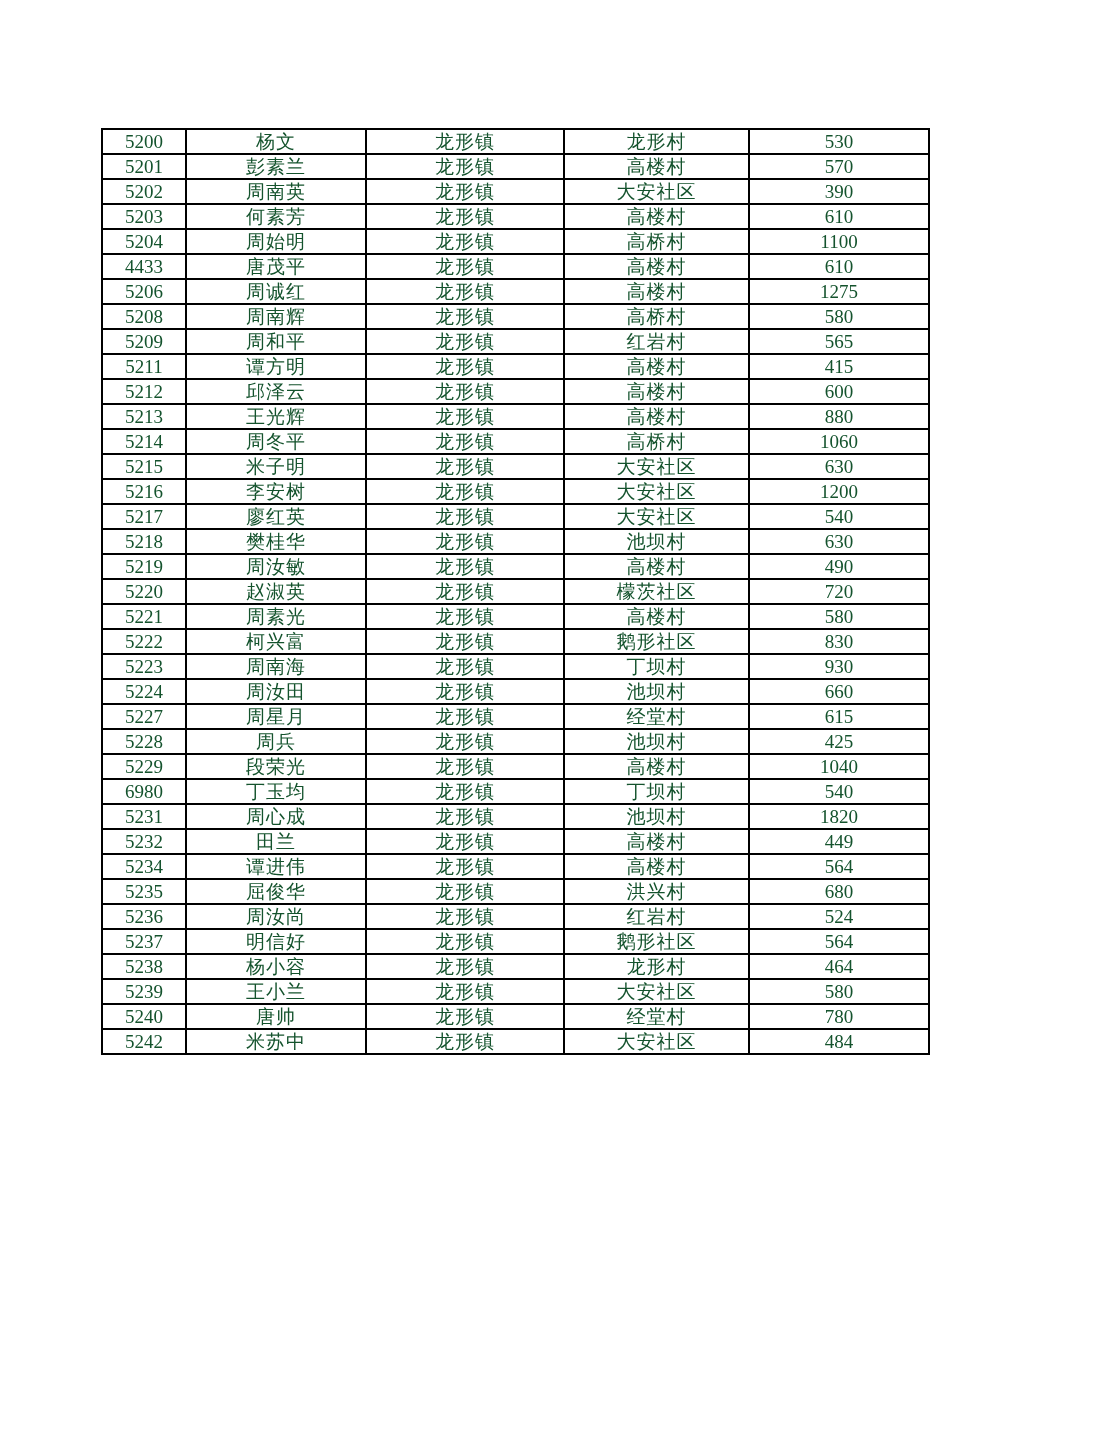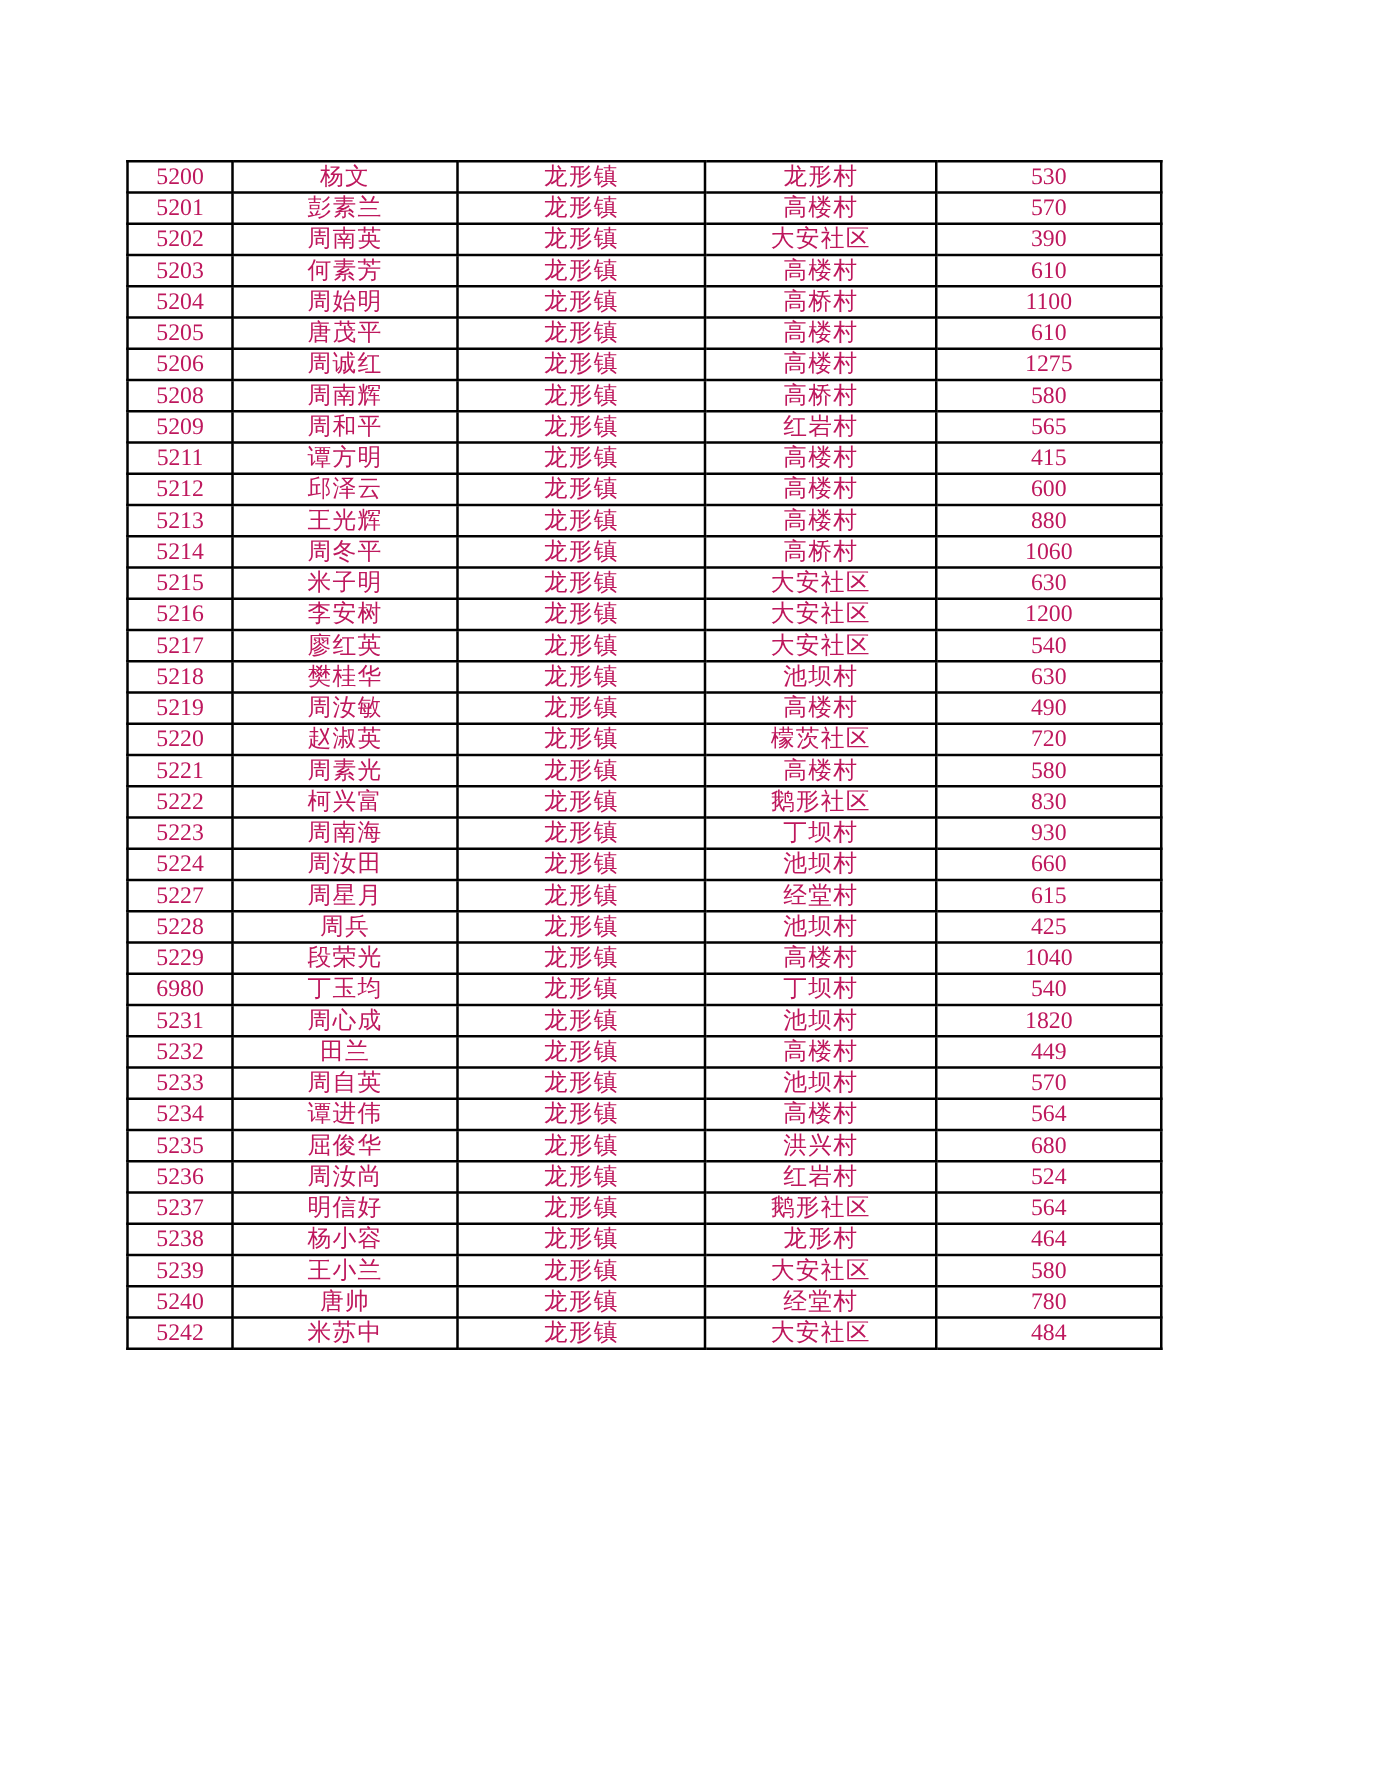--- a/index.html
+++ b/index.html
@@ -6,21 +6,21 @@
     margin: 0;
     padding: 0;
     background: #ffffff;
   }
   .page {
     position: relative;
     width: 1105px;
     height: 1430px;
     background: #ffffff;
     font-family: "Liberation Serif", "DejaVu Serif", serif;
-    color: #be185d;
+    color: #14532d;
     overflow: hidden;
   }
   table.records {
     position: absolute;
     left: 101px;
     top: 128px;
     border-collapse: collapse;
     table-layout: fixed;
     width: 827px;
   }
@@ -87,21 +87,21 @@
           <td class="num">610</td>
         </tr>
         <tr>
           <td class="num">5204</td>
           <td>周始明</td>
           <td>龙形镇</td>
           <td>高桥村</td>
           <td class="num">1100</td>
         </tr>
         <tr>
-          <td class="num">5205</td>
+          <td class="num">4433</td>
           <td>唐茂平</td>
           <td>龙形镇</td>
           <td>高楼村</td>
           <td class="num">610</td>
         </tr>
         <tr>
           <td class="num">5206</td>
           <td>周诚红</td>
           <td>龙形镇</td>
           <td>高楼村</td>
@@ -253,27 +253,20 @@
           <td>龙形镇</td>
           <td>池坝村</td>
           <td class="num">1820</td>
         </tr>
         <tr>
           <td class="num">5232</td>
           <td>田兰</td>
           <td>龙形镇</td>
           <td>高楼村</td>
           <td class="num">449</td>
-        </tr>
-        <tr>
-          <td class="num">5233</td>
-          <td>周自英</td>
-          <td>龙形镇</td>
-          <td>池坝村</td>
-          <td class="num">570</td>
         </tr>
         <tr>
           <td class="num">5234</td>
           <td>谭进伟</td>
           <td>龙形镇</td>
           <td>高楼村</td>
           <td class="num">564</td>
         </tr>
         <tr>
           <td class="num">5235</td>

